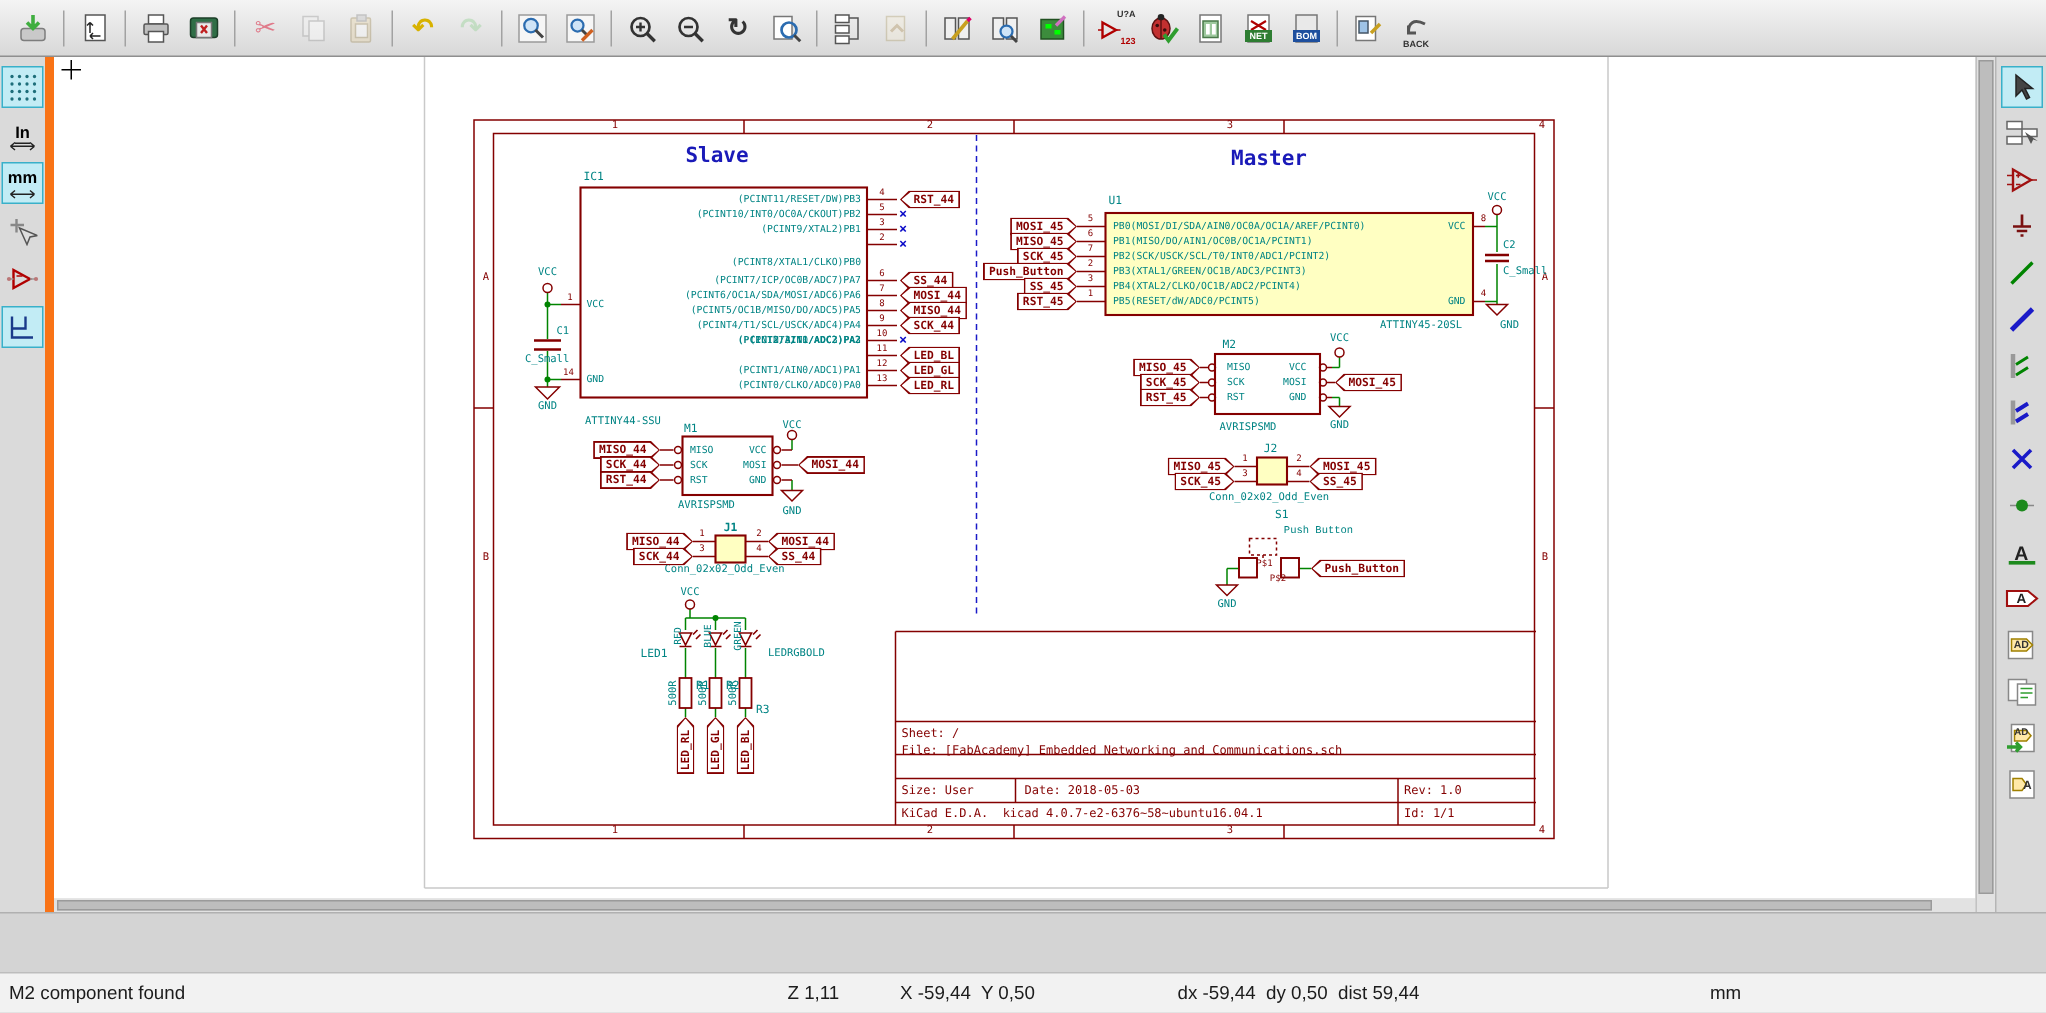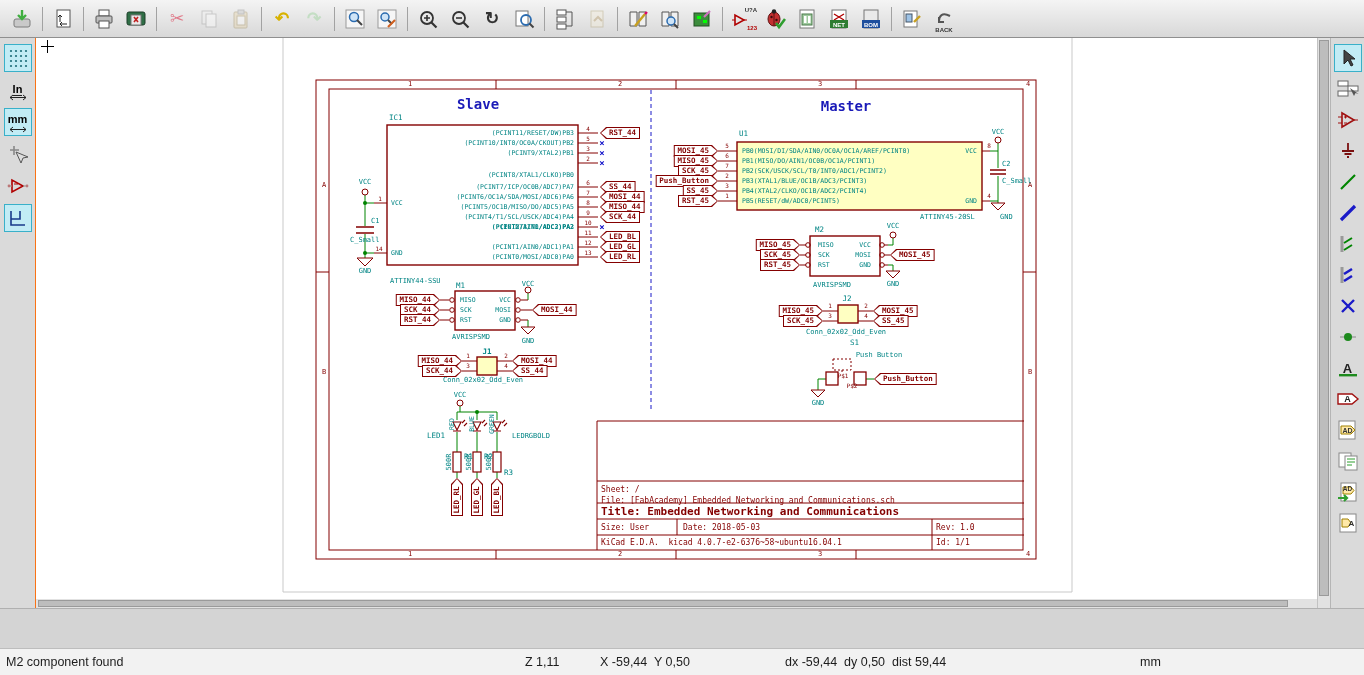--- a/index.html
+++ b/index.html
@@ -13,21 +13,21 @@
     display:flex; align-items:center; padding-left:6px; }
   .tb { width:32px; height:32px; border:1px solid transparent; background:transparent;
     display:flex; align-items:center; justify-content:center; position:relative; flex:0 0 auto; }
   .tb.dis { opacity:.4; }
   .tbsep { width:1px; height:24px; background:#a2a2a2; margin:0 4px; flex:0 0 auto; }
   .gly { font-size:17px; line-height:1; }
   .microtxt { position:absolute; font-size:6px; font-weight:bold; line-height:1; }
 
   
   #tb-left { position:absolute; left:0; top:38px; width:36px; height:570px;
-    background:#dadada; border-right:1px solid #f97316; display:flex; flex-direction:column;
+    background:#dadada; border-right:6px solid #f97316; display:flex; flex-direction:column;
     align-items:center; padding-top:6px; gap:4px; }
   #tb-right { position:absolute; right:0; top:38px; width:34px; height:570px;
     background:#dadada; border-left:1px solid #b5b5b5; display:flex; flex-direction:column;
     align-items:center; padding-top:6px; gap:3px; }
   .sb { width:28px; height:28px; border:1px solid transparent; background:transparent;
     display:flex; align-items:center; justify-content:center; position:relative; flex:0 0 auto;
     font-family:"Liberation Sans",sans-serif; }
   .sb.active { background:#c2ecf5; border-color:#39b0c9; }
 
   
@@ -511,21 +511,20 @@
         <circle cx="998" cy="140" r="3"></circle>
           <circle cx="893" cy="235" r="3"></circle>
         <path d="M357 258h16l-8 8zM521 327h14l-7 7zM991 203h14l-7 7zM886 271h14l-7 7zM811 390h14l-7 7z"></path>
       </g>
 
       <path d="M597 421H1024M597 421V550M597 481H1024M597 503H1024M597 519H1024M597 535H1024M677 519V535M932 519V550" stroke="#840000" fill="none"></path>
     </svg>
     <div id="sch-texts">
       <span class="tbk" style="left:601px;top:489px">Sheet: /</span>
       <span class="tbk" style="left:601px;top:500px">File: [FabAcademy] Embedded Networking and Communications.sch</span>
-      <span class="tbk big" style="left:601px;top:511px">Title: Embedded Networking and Communications</span>
       <span class="tbk" style="left:601px;top:527px">Size: User</span>
       <span class="tbk" style="left:683px;top:527px">Date: 2018-05-03</span>
       <span class="tbk" style="left:936px;top:527px">Rev: 1.0</span>
       <span class="tbk" style="left:601px;top:542px">KiCad E.D.A.  kicad 4.0.7-e2-6376~58~ubuntu16.04.1</span>
       <span class="tbk" style="left:936px;top:542px">Id: 1/1</span>
     <span class="st f" style="left: 410px; top: 84px; transform: translate(-50%, -50%);">1</span>
         <span class="st f" style="left: 620px; top: 84px; transform: translate(-50%, -50%);">2</span>
         <span class="st f" style="left: 820px; top: 84px; transform: translate(-50%, -50%);">3</span>
         <span class="st f" style="left: 1028px; top: 84px; transform: translate(-50%, -50%);">4</span>
         <span class="st f" style="left: 410px; top: 554px; transform: translate(-50%, -50%);">1</span>
@@ -544,21 +543,21 @@
         <span class="st p" style="left: 574px; top: 143px; transform: translate(-100%, -50%);">(PCINT10/INT0/OC0A/CKOUT)PB2</span>
         <span class="st p" style="left: 574px; top: 153px; transform: translate(-100%, -50%);">(PCINT9/XTAL2)PB1</span>
         <span class="st p" style="left: 574px; top: 163px; transform: translate(-100%, -50%); margin-top: 12px;">(PCINT8/XTAL1/CLKO)PB0</span>
         <span class="st p" style="left: 574px; top: 187px; transform: translate(-100%, -50%);">(PCINT7/ICP/OC0B/ADC7)PA7</span>
         <span class="st p" style="left: 574px; top: 197px; transform: translate(-100%, -50%);">(PCINT6/OC1A/SDA/MOSI/ADC6)PA6</span>
         <span class="st p" style="left: 574px; top: 207px; transform: translate(-100%, -50%);">(PCINT5/OC1B/MISO/DO/ADC5)PA5</span>
         <span class="st p" style="left: 574px; top: 217px; transform: translate(-100%, -50%);">(PCINT4/T1/SCL/USCK/ADC4)PA4</span>
         <span class="st p" style="left: 574px; top: 227px; transform: translate(-100%, -50%);">(PCINT3/T0/ADC3)PA3</span>
         <span class="st p" style="left: 574px; top: 227px; transform: translate(-100%, -50%); font-weight: bold;">(PCINT2/AIN1/ADC2)PA2</span>
         <span class="st p" style="left: 574px; top: 247px; transform: translate(-100%, -50%);">(PCINT1/AIN0/ADC1)PA1</span>
-        <span class="st p" style="left: 574px; top: 257px; transform: translate(-100%, -50%);">(PCINT0/MOSI/ADC0)PA0</span>
+        <span class="st p" style="left: 574px; top: 257px; transform: translate(-100%, -50%);">(PCINT0/CLKO/ADC0)PA0</span>
         <span class="st p" style="left: 391px; top: 203px; transform: translateY(-50%);">VCC</span>
         <span class="st p" style="left: 391px; top: 253px; transform: translateY(-50%);">GND</span>
         <span class="st n" style="left: 588px; top: 129px; transform: translate(-50%, -50%);">4</span>
         <span class="st n" style="left: 588px; top: 139px; transform: translate(-50%, -50%);">5</span>
         <span class="st n" style="left: 588px; top: 149px; transform: translate(-50%, -50%);">3</span>
         <span class="st n" style="left: 588px; top: 159px; transform: translate(-50%, -50%);">2</span>
         <span class="st n" style="left: 588px; top: 183px; transform: translate(-50%, -50%);">6</span>
         <span class="st n" style="left: 588px; top: 193px; transform: translate(-50%, -50%);">7</span>
         <span class="st n" style="left: 588px; top: 203px; transform: translate(-50%, -50%);">8</span>
         <span class="st n" style="left: 588px; top: 213px; transform: translate(-50%, -50%);">9</span>
@@ -597,21 +596,21 @@
         <span class="st r" style="left: 464px; top: 457px; transform: translateY(-50%);">R1</span>
         <span class="st r" style="left: 484px; top: 457px; transform: translateY(-50%);">R2</span>
         <span class="st r" style="left: 504px; top: 473px; transform: translateY(-50%);">R3</span>
         <span class="st v" style="left: 449px; top: 462px; transform: translate(-50%, -50%) rotate(-90deg);">500R</span>
         <span class="st v" style="left: 469px; top: 462px; transform: translate(-50%, -50%) rotate(-90deg);">500R</span>
         <span class="st v" style="left: 489px; top: 462px; transform: translate(-50%, -50%) rotate(-90deg);">500R</span>
         <span class="st r" style="left: 739px; top: 134px; transform: translateY(-50%);">U1</span>
         <span class="st p" style="left: 742px; top: 151px; transform: translateY(-50%);">PB0(MOSI/DI/SDA/AIN0/OC0A/OC1A/AREF/PCINT0)</span>
         <span class="st p" style="left: 742px; top: 161px; transform: translateY(-50%);">PB1(MISO/DO/AIN1/OC0B/OC1A/PCINT1)</span>
         <span class="st p" style="left: 742px; top: 171px; transform: translateY(-50%);">PB2(SCK/USCK/SCL/T0/INT0/ADC1/PCINT2)</span>
-        <span class="st p" style="left: 742px; top: 181px; transform: translateY(-50%);">PB3(XTAL1/BLUE/OC1B/ADC3/PCINT3)</span>
+        <span class="st p" style="left: 742px; top: 181px; transform: translateY(-50%);">PB3(XTAL1/GREEN/OC1B/ADC3/PCINT3)</span>
         <span class="st p" style="left: 742px; top: 191px; transform: translateY(-50%);">PB4(XTAL2/CLKO/OC1B/ADC2/PCINT4)</span>
         <span class="st p" style="left: 742px; top: 201px; transform: translateY(-50%);">PB5(RESET/dW/ADC0/PCINT5)</span>
         <span class="st p" style="left: 977px; top: 151px; transform: translate(-100%, -50%);">VCC</span>
         <span class="st p" style="left: 977px; top: 201px; transform: translate(-100%, -50%);">GND</span>
         <span class="st n" style="left: 727px; top: 146px; transform: translate(-50%, -50%);">5</span>
         <span class="st n" style="left: 727px; top: 156px; transform: translate(-50%, -50%);">6</span>
         <span class="st n" style="left: 727px; top: 166px; transform: translate(-50%, -50%);">7</span>
         <span class="st n" style="left: 727px; top: 176px; transform: translate(-50%, -50%);">2</span>
         <span class="st n" style="left: 727px; top: 186px; transform: translate(-50%, -50%);">3</span>
         <span class="st n" style="left: 727px; top: 196px; transform: translate(-50%, -50%);">1</span>

